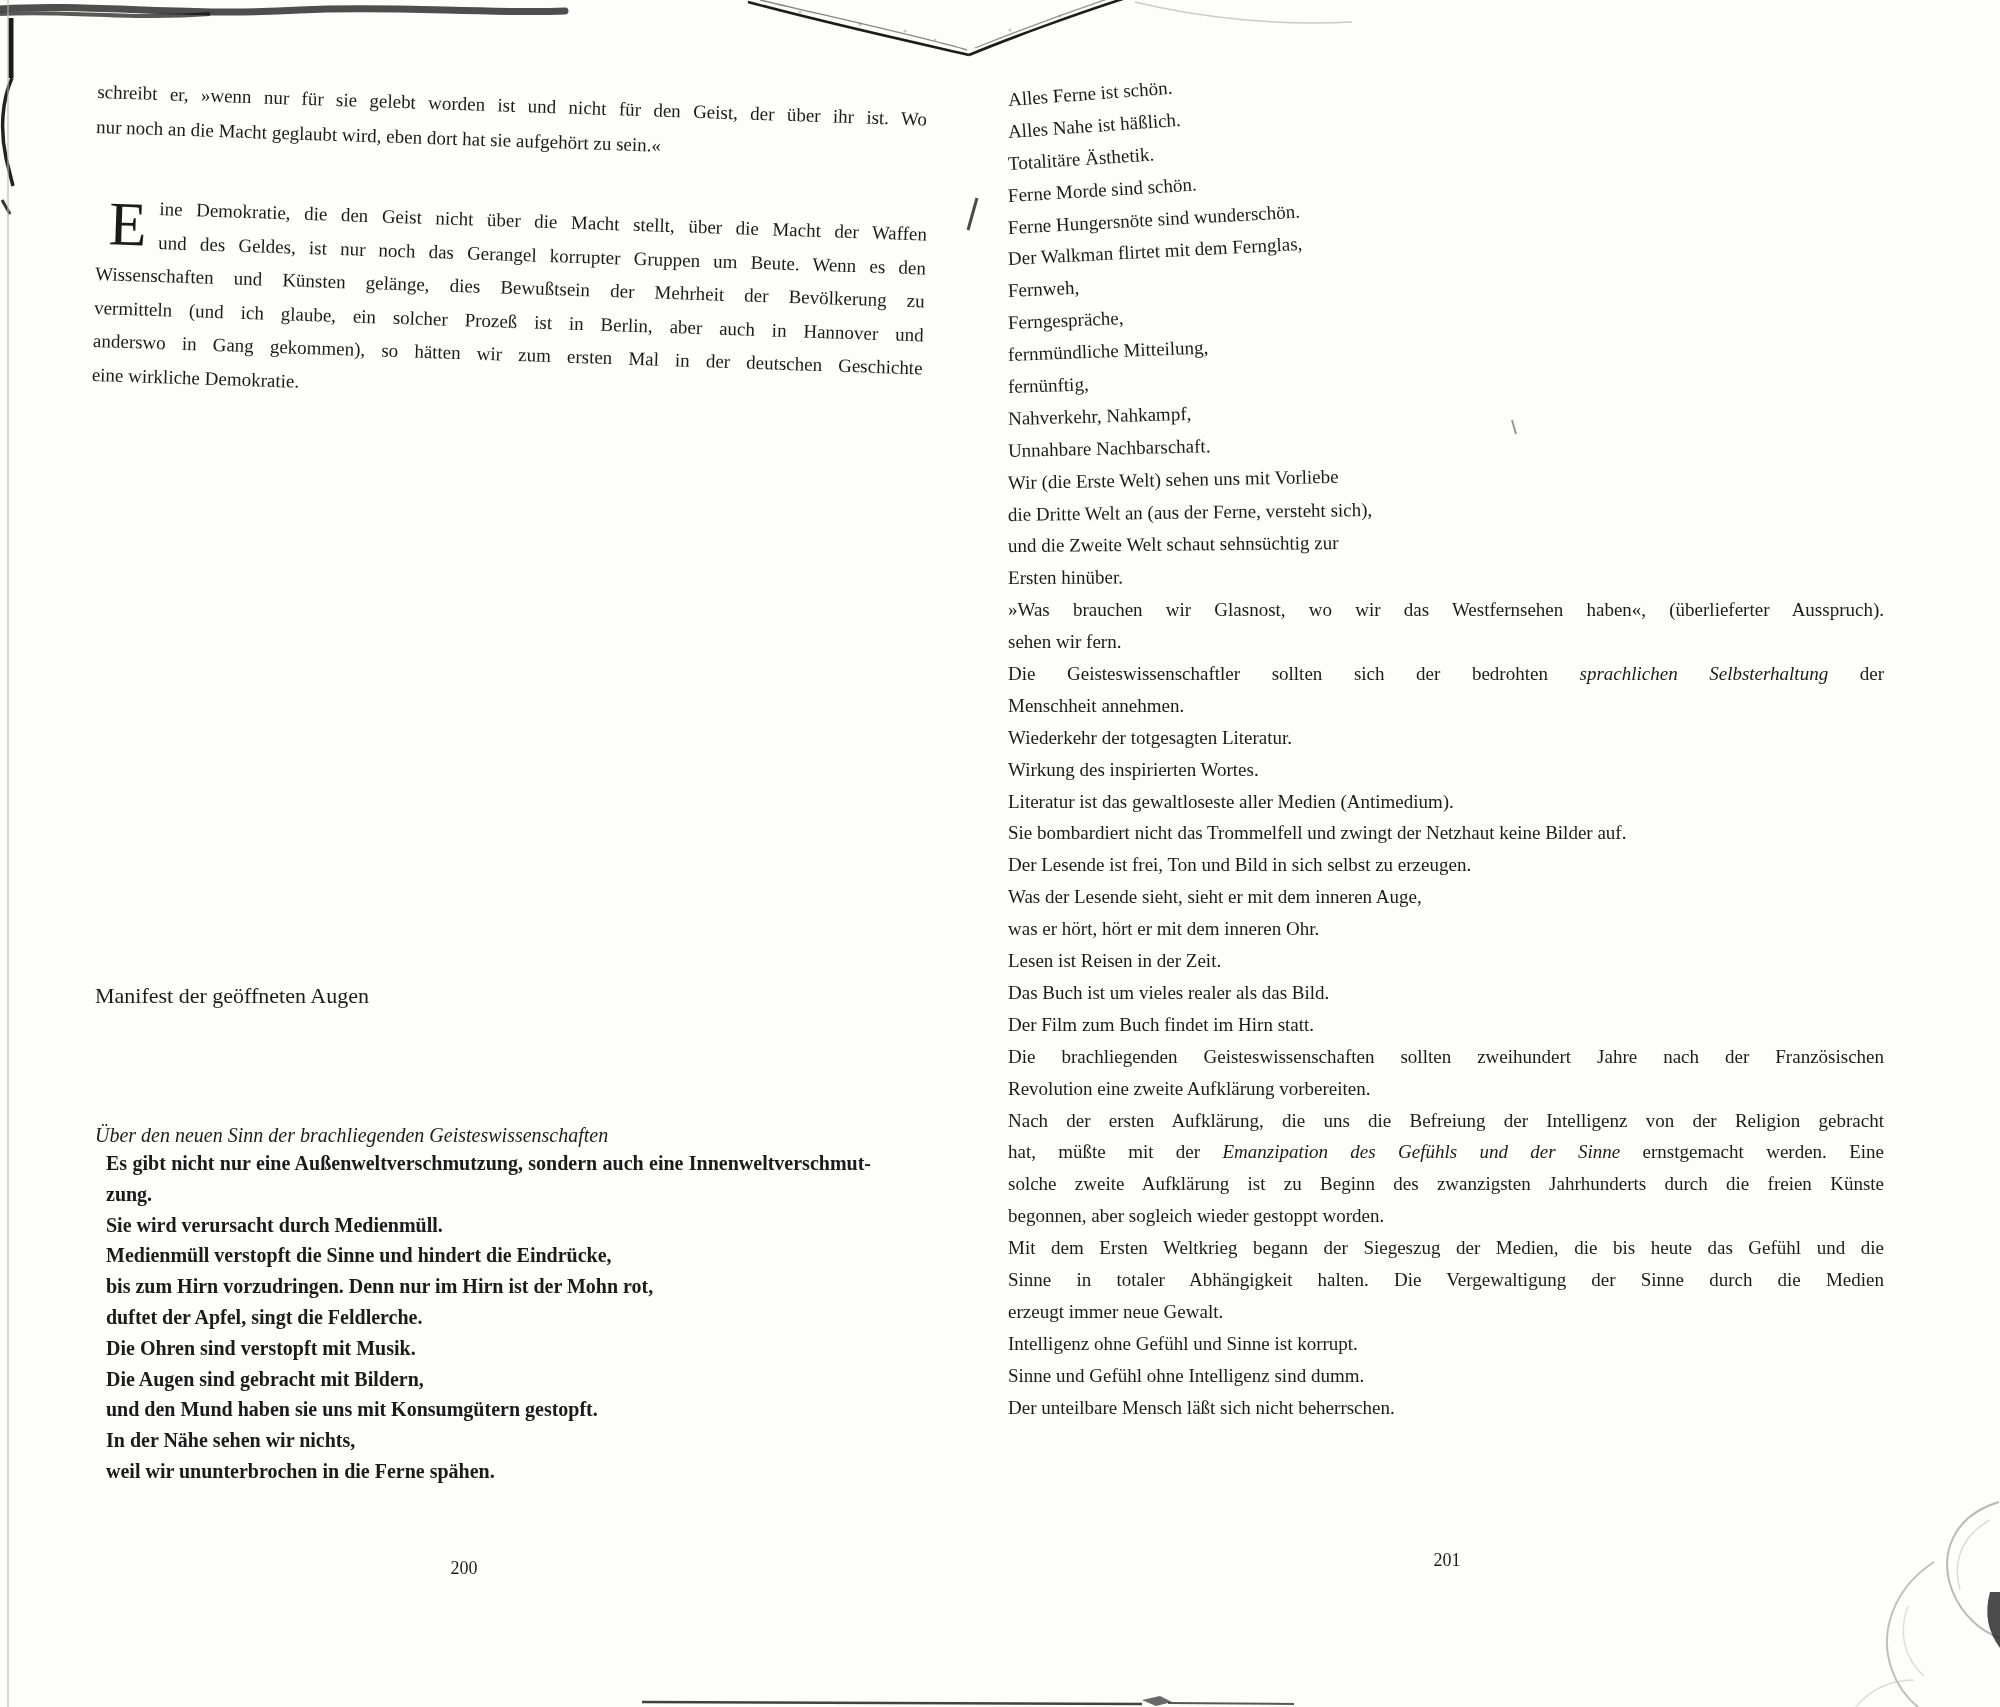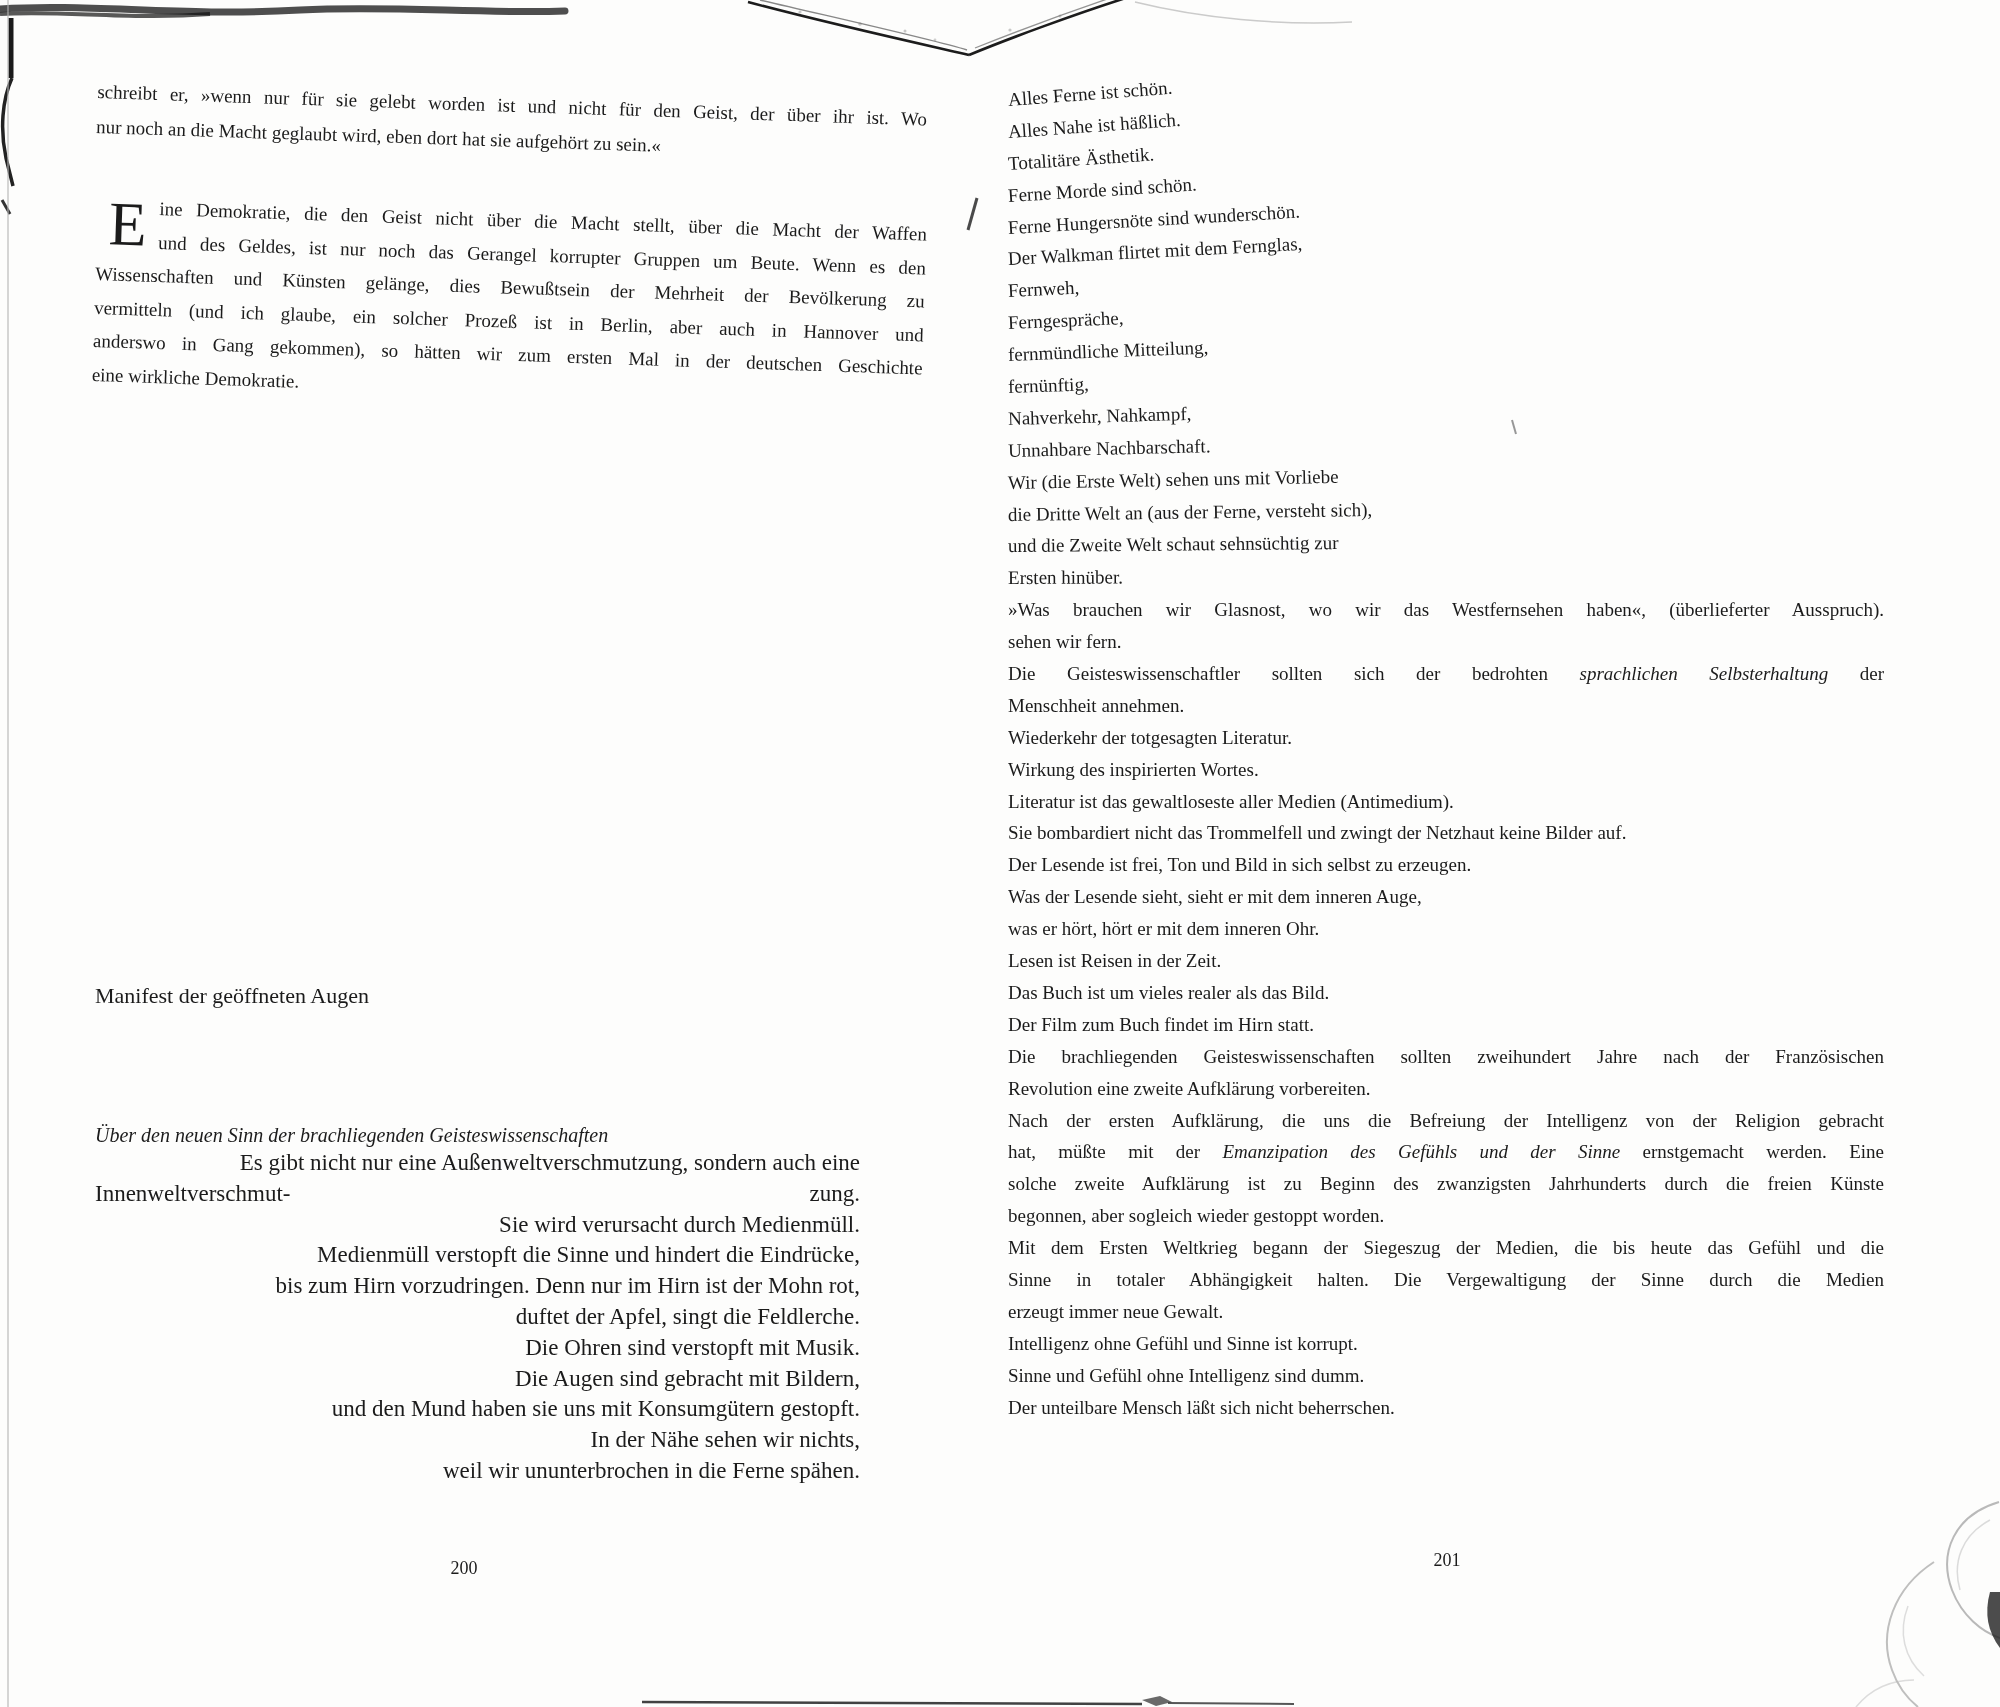--- a/index.html
+++ b/index.html
@@ -55,24 +55,25 @@
   #left-heading {
     left: 95px; top: 983px;
     font-size: 22px; font-weight: normal;
   }
   #left-subtitle {
     left: 95px; top: 1124px;
     font-size: 20px;
     font-style: italic;
   }
   #left-poem {
-    left: 95px; top: 1148px; width: 765px;
-    font-size: 23px;
-  }
-  #left-poem .tline { height: 30.8px; line-height: 30.8px; text-align: right; }
+    left: 106px; top: 1148px; width: 765px;
+    font-size: 20px;
+    font-weight: bold;
+  }
+  #left-poem .tline { height: 30.8px; line-height: 30.8px; }
 
   
   #right-lines {
     left: 1008px; top: 84px; width: 876px;
     font-size: 19px;
   }
   #right-lines .tline {
     height: 31.9px; line-height: 31.9px;
     transform-origin: 0 50%;
   }

